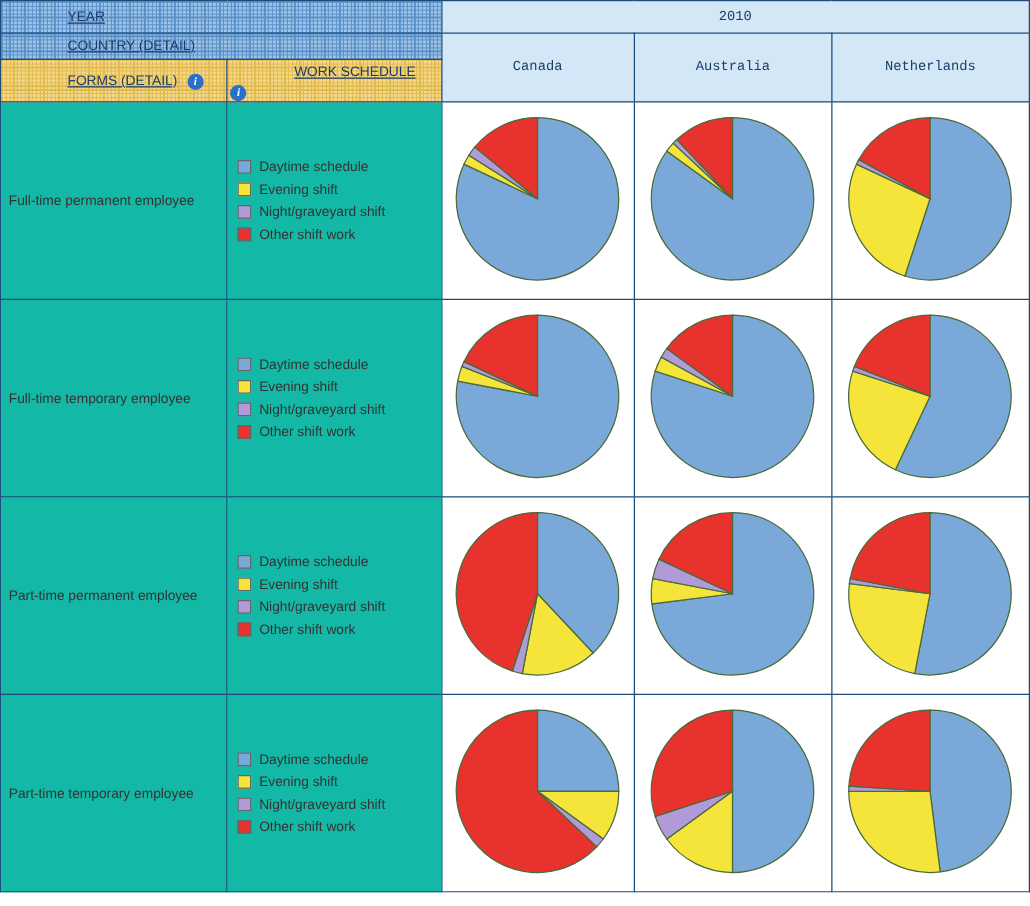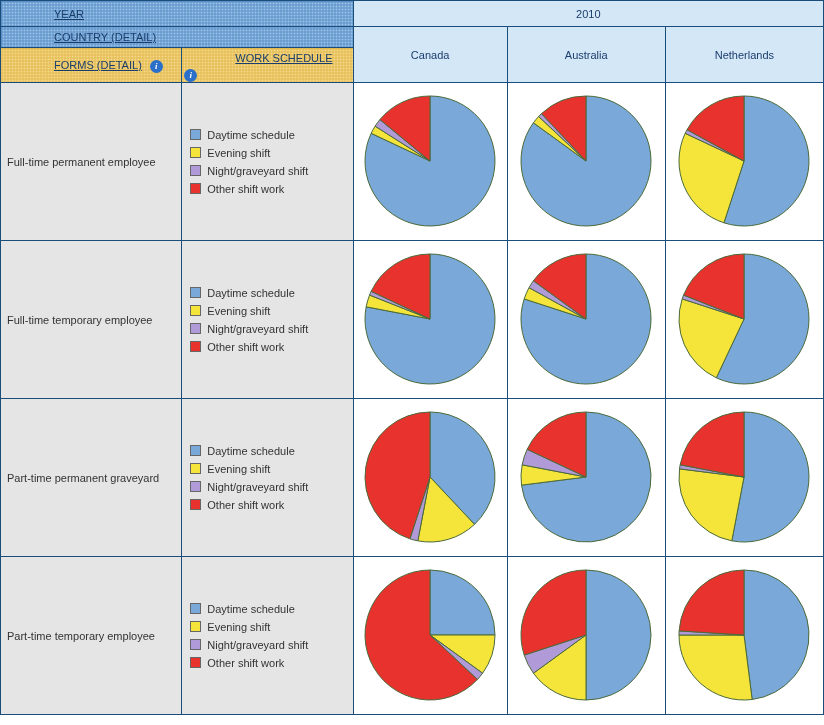--- a/index.html
+++ b/index.html
@@ -12,40 +12,40 @@
       background-color: #9ec5e8;
       background-image: repeating-linear-gradient(0deg, #5a8fc7 0 1px, transparent 1px 3px),
                         repeating-linear-gradient(90deg, #5a8fc7 0 1px, transparent 1px 3px);
     }
     .hatch-yellow {
       background-color: #f5d98a;
       background-image: repeating-linear-gradient(0deg, #e0b94f 0 1px, transparent 1px 3px),
                         repeating-linear-gradient(90deg, #e0b94f 0 1px, transparent 1px 3px);
     }
     .light-blue { background: #d4e7f7; }
-    .tan { background: #e5e5e5; }
+    .tan { background: #14b8a6; }
     
     .header-link { color: #1a3d6b; text-decoration: underline; font-size: 11px; padding: 4px 6px; display: inline-block; margin-left: 47px; }
     
     .info-icon {
       display: inline-block;
       width: 13px; height: 13px;
       background: #2a6fc9;
       border-radius: 50%;
       color: #fff;
       font-weight: bold;
       font-size: 9px;
       text-align: center;
       line-height: 13px;
       margin-left: 2px;
       font-style: italic;
       font-family: Georgia, serif;
     }
     
-    .year-cell, .country-cell { text-align: center; padding: 4px; color: #1a3d6b; font-size: 11px; }
+    .year-cell, .country-cell { text-align: center; padding: 4px; color: #1a3d6b; font-size: 11px; font-family: Liberation Mono, monospace; }
     
     .form-cell { padding: 1px 6px; vertical-align: middle; color: #333; font-size: 11px; height: 158px; }
     
     .legend-cell { padding: 10px 8px; vertical-align: middle; }
     .legend-item { display: flex; align-items: center; margin: 6px 0; font-size: 11px; color: #333; }
     .legend-swatch { width: 11px; height: 11px; border: 1px solid #666; margin-right: 6px; flex-shrink: 0; }
     
     .pie-cell { text-align: center; vertical-align: middle; padding: 6px; background: #fff; }
     svg.pie { width: 140px; height: 140px; }
     
@@ -175,21 +175,21 @@
     <td class="pie-cell"><svg class="pie" viewBox="0 0 140 140">
             <path d="M 70 70 L 70 5 A 65 65 0 1 1 42.3243460482703 128.81375841029129 Z" class="c-daytime pie-stroke"></path>
             <path d="M 70 70 L 42.3243460482703 128.81375841029129 A 65 65 0 0 1 8.18132644081502 49.9138953656284 Z" class="c-evening pie-stroke"></path>
             <path d="M 70 70 L 8.18132644081502 49.9138953656284 A 65 65 0 0 1 9.564528417263645 46.071904075495965 Z" class="c-night pie-stroke"></path>
             <path d="M 70 70 L 9.564528417263645 46.071904075495965 A 65 65 0 0 1 69.99999999999999 5 Z" class="c-other pie-stroke"></path>
           </svg></td>
   </tr>
 
   <tr>
     <td class="tan form-cell">
-      <span>Part-time permanent graveyard</span>
+      <span>Part-time permanent employee</span>
     </td>
     <td class="tan legend-cell">
       <div class="legend-item">
             <span class="legend-swatch" style="background:#7aa8d8"></span>
             <span>Daytime schedule</span>
           </div>
       <div class="legend-item">
             <span class="legend-swatch" style="background:#f5e43a"></span>
             <span>Evening shift</span>
           </div>

